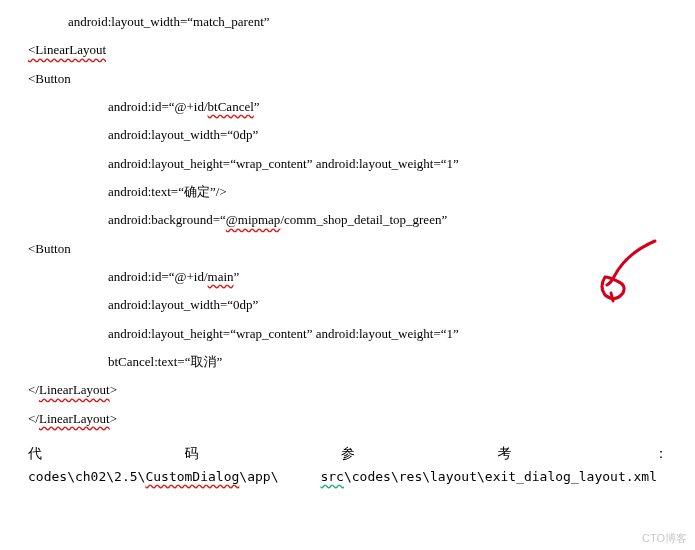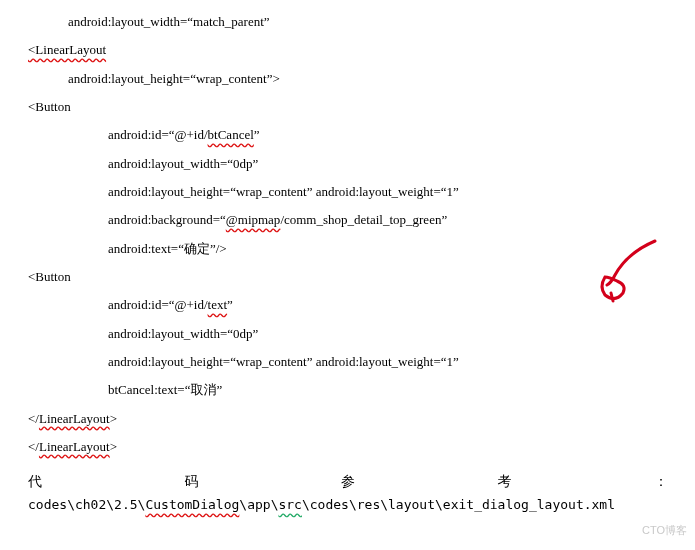--- a/index.html
+++ b/index.html
@@ -15,21 +15,21 @@
   }
   .code-area {
     padding: 8px 0 0 28px;
     line-height: 2.18;
   }
   .line { white-space: pre; }
   .i1 { padding-left: 0; }
   .i2 { padding-left: 40px; }
   .i3 { padding-left: 80px; }
   .u { text-decoration: underline; text-decoration-style: wavy; text-decoration-color: #d11; text-underline-offset: 3px; }
-  .ub { text-decoration: underline; text-decoration-style: wavy; text-decoration-color: #2a6; text-underline-offset: 3px; }
+  .ub { text-decoration: underline; text-decoration-style: wavy; text-decoration-color: #2a6; text-underline-offset: 3px; margin-left: 42px; }
   .footer {
     padding: 12px 28px 0 28px;
   }
   .footer-row1 {
     display: flex;
     justify-content: space-between;
     width: 640px;
     font-family: "SimSun", serif;
     font-size: 14px;
     letter-spacing: 0;
@@ -44,41 +44,40 @@
     position: absolute;
     right: 28px;
     top: 235px;
     width: 80px;
     height: 80px;
     pointer-events: none;
   }
   .watermark {
     position: absolute;
     right: 8px;
-    bottom: 12px;
+    bottom: 4px;
     font-size: 11px;
     color: #c9c9c9;
     font-family: sans-serif;
   }
 </style>
 </head>
 <body>
 
 <div class="code-area">
   <div class="line i2">android:layout_width=“match_parent”</div>
   <div class="line i1"><span class="u">&lt;LinearLayout</span></div>
-  <div class="line i2">android:layout_height=“wrap_content”&gt;</div>
   <div class="line i1">&lt;Button</div>
   <div class="line i3"><span>android:id=“@+id/</span><span class="u">btCancel</span><span>”</span></div>
   <div class="line i3">android:layout_width=“0dp”</div>
   <div class="line i3">android:layout_height=“wrap_content” android:layout_weight=“1”</div>
+  <div class="line i3">android:text=“确定”/&gt;</div>
   <div class="line i3"><span>android:background=“</span><span class="u">@mipmap</span><span>/comm_shop_detail_top_green”</span></div>
-  <div class="line i3">android:text=“确定”/&gt;</div>
   <div class="line i1">&lt;Button</div>
-  <div class="line i3"><span>android:id=“@+id/</span><span class="u">text</span><span>”</span></div>
+  <div class="line i3"><span>android:id=“@+id/</span><span class="u">main</span><span>”</span></div>
   <div class="line i3">android:layout_width=“0dp”</div>
   <div class="line i3">android:layout_height=“wrap_content” android:layout_weight=“1”</div>
   <div class="line i3">btCancel:text=“取消”</div>
   <div class="line i1"><span>&lt;/</span><span class="u">LinearLayout</span><span>&gt;</span></div>
   <div class="line i1"><span>&lt;/</span><span class="u">LinearLayout</span><span>&gt;</span></div>
 </div>
 
 <div class="footer">
   <div class="footer-row1">
     <span>代</span>

